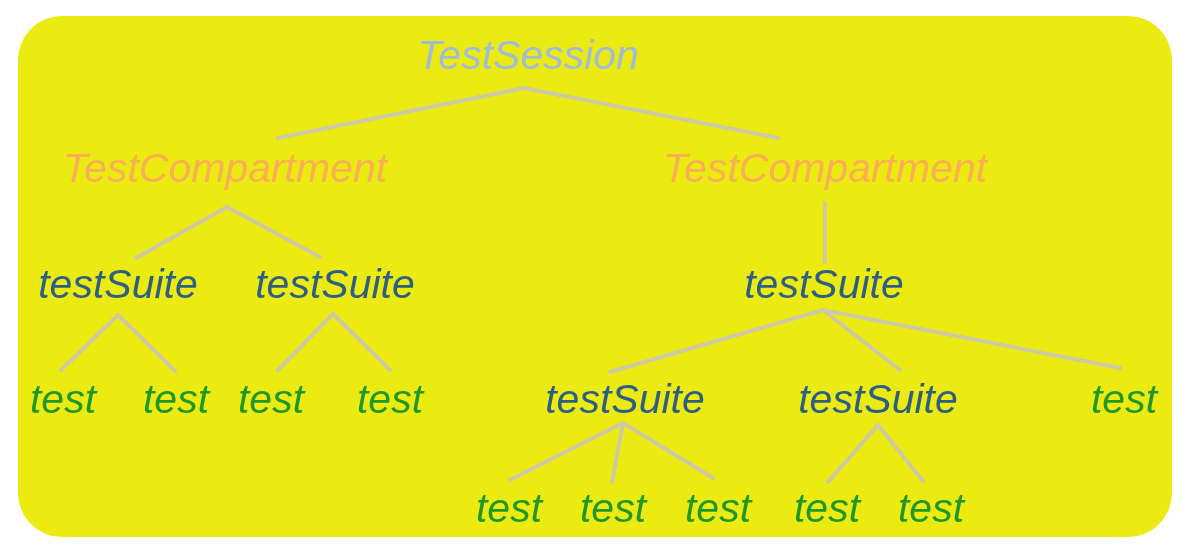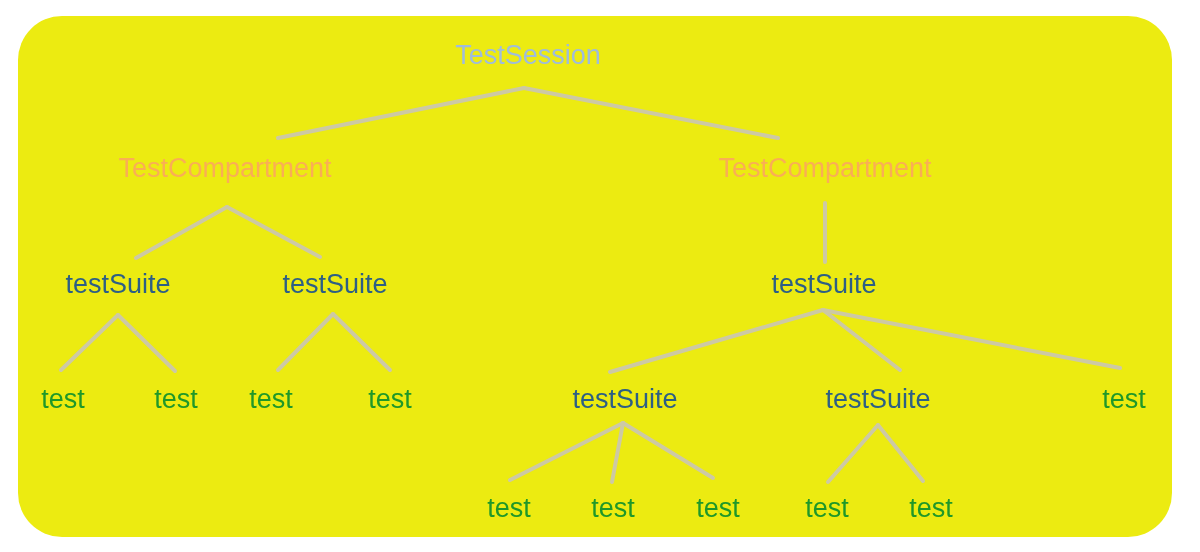--- a/index.html
+++ b/index.html
@@ -36,24 +36,25 @@
   }
   .nodes {
     position: absolute;
     left: 0; top: 0;
     width: 1200px;
     height: 552px;
   }
   .node {
     position: absolute;
     transform: translate(-50%, -50%);
-    font-size: 27px;
+    font-size: 41px;
     line-height: 1;
     white-space: nowrap;
     font-weight: 400;
+    font-style: italic;
   }
 </style>
 </head>
 <body style="background: rgb(255, 255, 255);">
 
 <div class="stage">
   <div class="canvas" style="background: rgb(236, 235, 17);"></div>
   <svg class="edges-svg" viewBox="0 0 1200 552" xmlns="http://www.w3.org/2000/svg">
       <line x1="524" y1="88" x2="278" y2="138" stroke="#CDC9A4" stroke-width="4" stroke-linecap="round"></line>
       <line x1="524" y1="88" x2="778" y2="138" stroke="#CDC9A4" stroke-width="4" stroke-linecap="round"></line>

